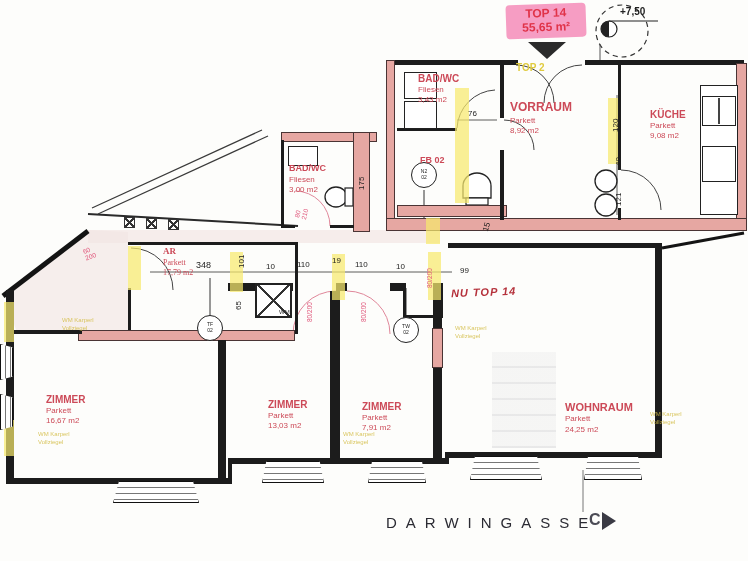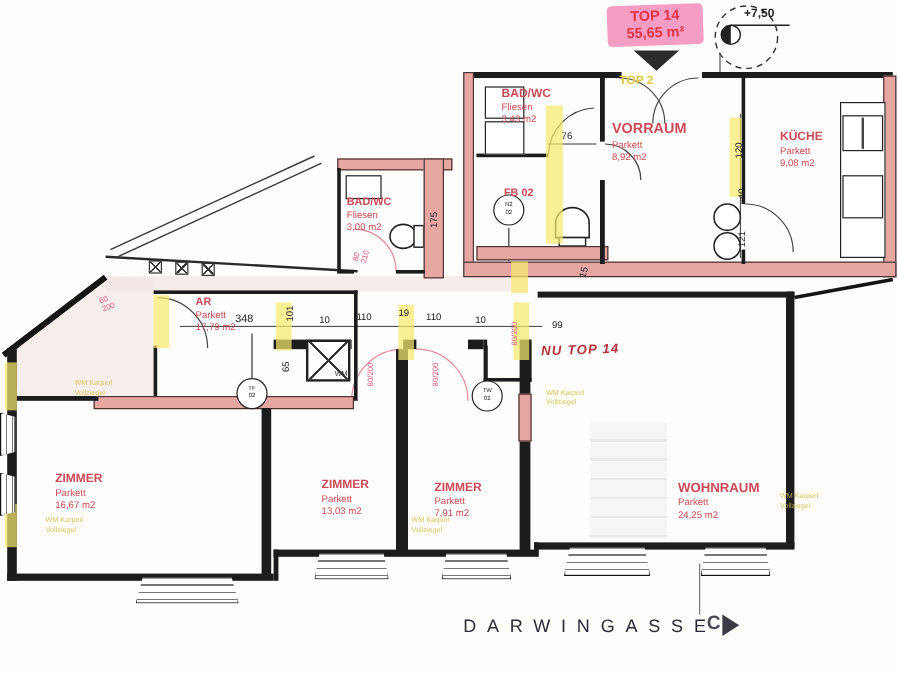--- a/index.html
+++ b/index.html
@@ -205,21 +205,21 @@
   <div class="rlabel" style="left:650px;top:108px;">
     <div>KÜCHE</div>
     <div class="sub">Parkett</div>
     <div class="sub">9,08 m2</div>
   </div>
   <div class="rlabel" style="left:289px;top:163px;font-size:9px;">
     <div>BAD/WC</div>
     <div class="sub">Fliesen</div>
     <div class="sub">3,00 m2</div>
   </div>
-  <div class="rlabel" style="left:163px;top:246px;font-size:9px;">
+  <div class="rlabel" style="left:163px;top:246px;font-size:9px;font-family:Liberation Serif, serif;">
     <div>AR</div>
     <div class="sub">Parkett</div>
     <div class="sub">17,79 m2</div>
   </div>
   <div class="rlabel" style="left:46px;top:393px;">
     <div>ZIMMER</div>
     <div class="sub">Parkett</div>
     <div class="sub">16,67 m2</div>
   </div>
   <div class="rlabel" style="left:268px;top:398px;">

